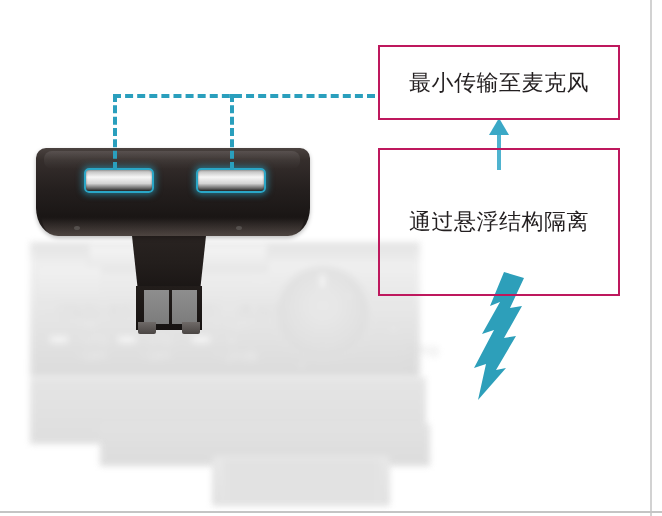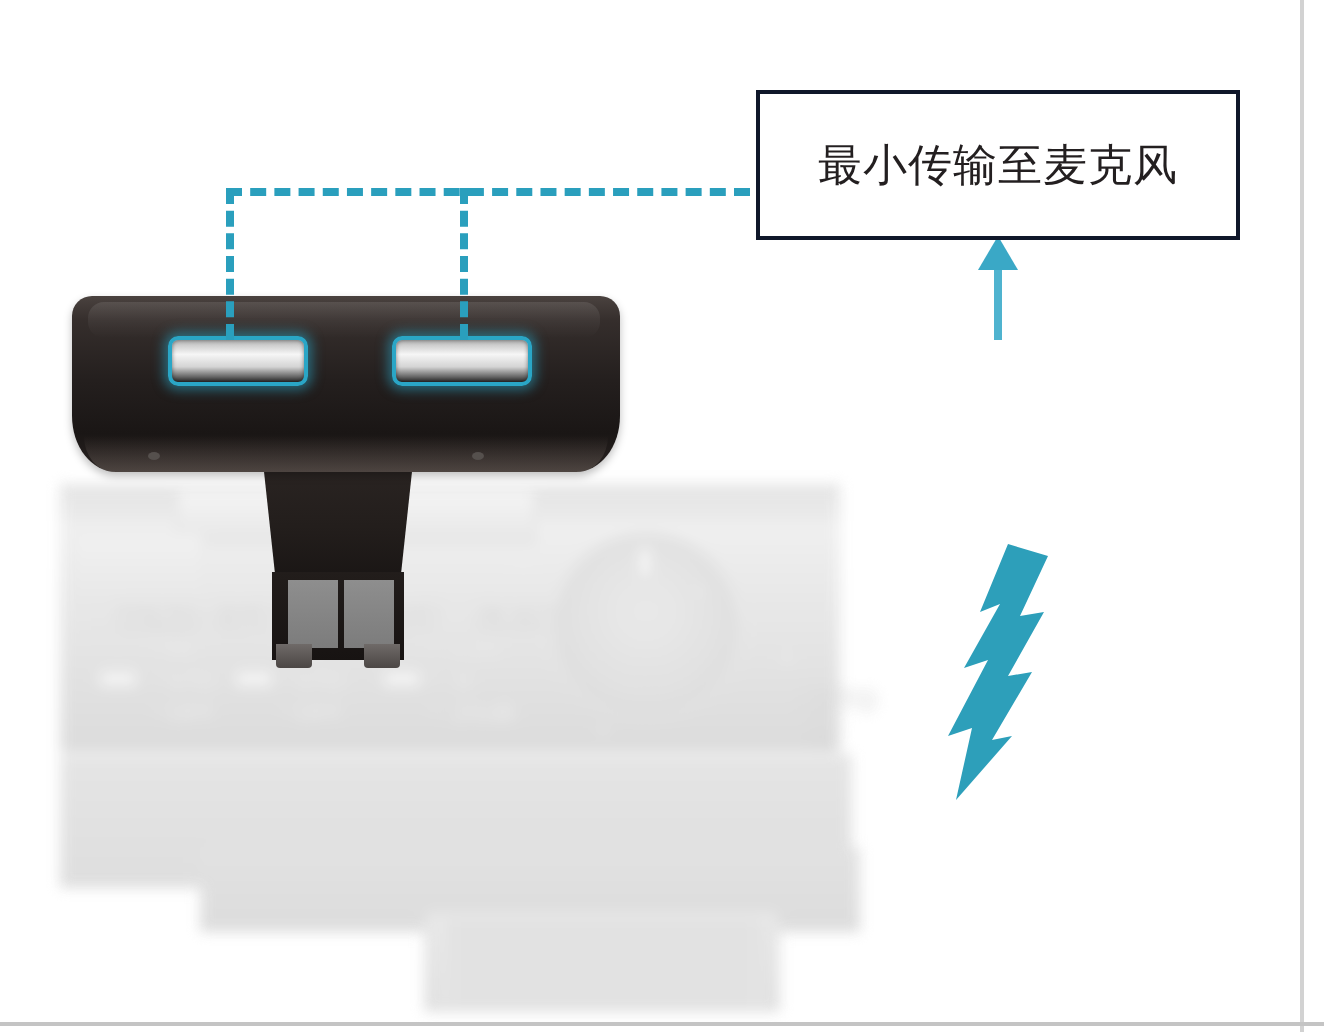--- a/index.html
+++ b/index.html
@@ -340,21 +340,21 @@
     height: 76px;
     border-left: 4px dashed #2a9fbd;
   }
   .dash-v-l { left: 113px; }
   .dash-v-r { left: 230px; }
 
   
   .callout {
     position: absolute;
     box-sizing: border-box;
-    border: 2px solid #0f172a;
+    border: 2px solid #be185d;
     display: flex;
     align-items: center;
     justify-content: center;
     font-size: 22px;
     color: #231f20;
     letter-spacing: 0.5px;
     white-space: nowrap;
   }
   .callout-opaque { background: #ffffff; }
   .callout-1 { left: 378px; top: 45px;  width: 242px; height: 75px; }
@@ -466,18 +466,21 @@
   <div class="arrow-bolt">
     <svg width="78" height="128" viewBox="0 0 78 128">
       <polygon points="44,0 30,34 40,30 22,62 34,58 14,96 26,92 18,128 46,96 36,98 56,64 44,66 62,34 50,36 64,6" fill="#2d9fba"></polygon>
     </svg>
   </div>
 
   <div class="callout callout-1 callout-opaque">
     <span>最小传输至麦克风</span>
   </div>
 
+  <div class="callout callout-2">
+    <span>通过悬浮结构隔离</span>
+  </div>
 
 
   <div class="frame-line-right"></div>
   <div class="frame-line-bottom"></div>
 
 </div>
 
 </body></html>

